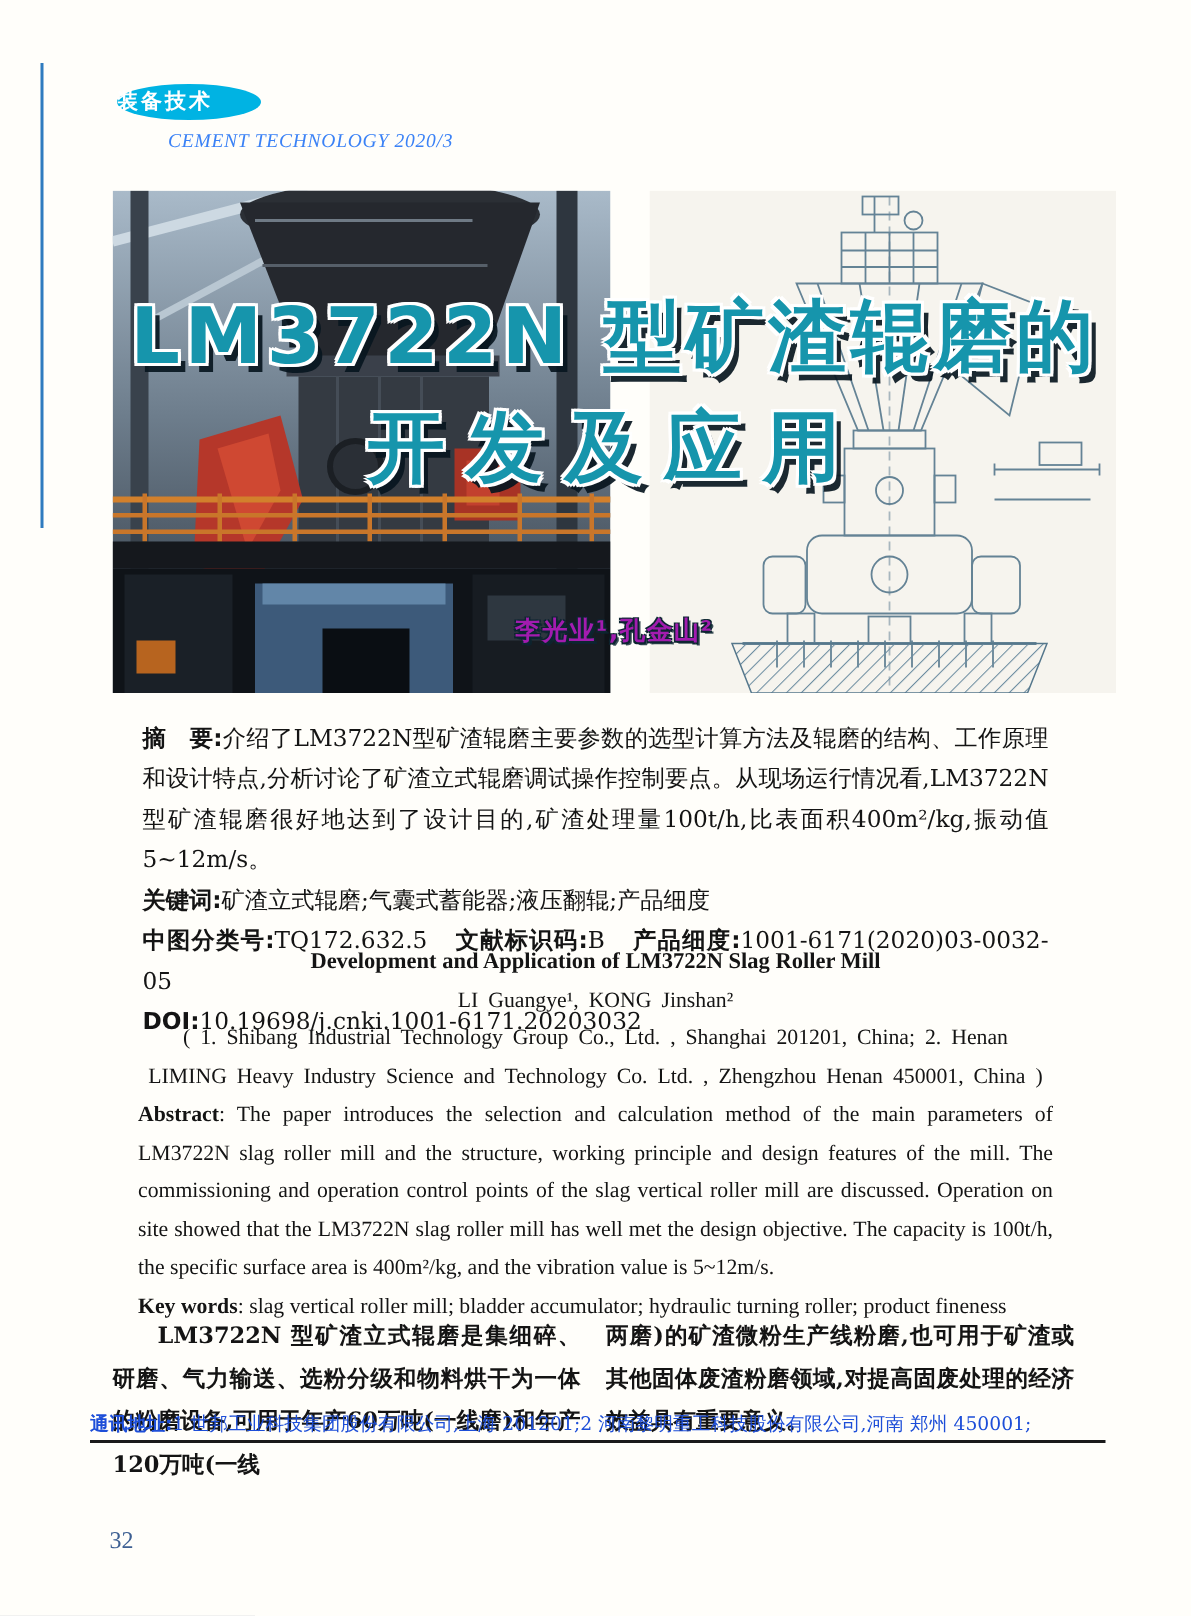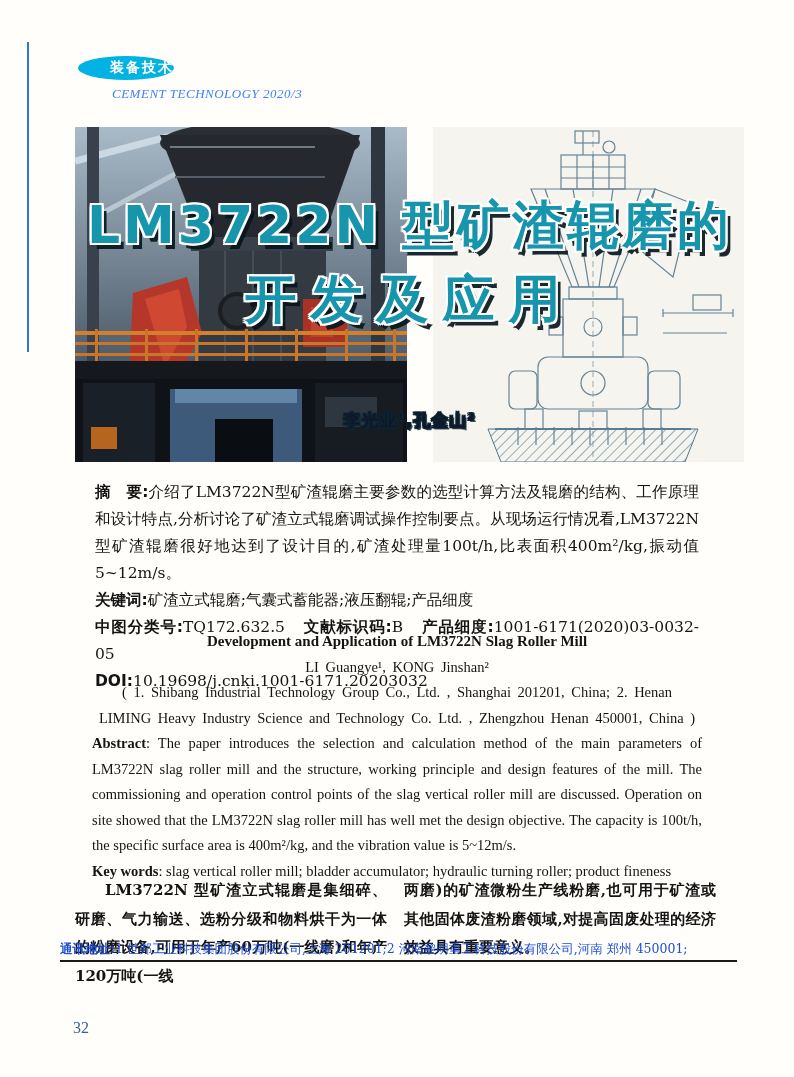--- a/index.html
+++ b/index.html
@@ -12,21 +12,21 @@
   .page{
     position:relative;width:794px;height:1077px;margin:0 auto;
     background:#fffefa;overflow:hidden;
     font-family:"DejaVu Sans",sans-serif;color:#141414;
   }
   .accent-vline{position:absolute;left:27px;top:42px;width:2px;height:310px;background:var(--accent-line);}
   .badge{
     position:absolute;left:78px;top:56px;width:96px;height:24px;
     background:var(--badge-bg);border-radius:50%;
     color:#fff;font-size:14px;font-weight:bold;letter-spacing:2px;
-    display:flex;align-items:center;justify-content:flex-end;
+    display:flex;align-items:center;justify-content:flex-start;
   }
   .journal{
     position:absolute;left:112px;top:86px;
     font-family:"Liberation Serif",serif;font-style:italic;
     font-size:13px;color:#3b82f6;letter-spacing:0.5px;
   }
   .hero{position:absolute;left:75px;top:127px;width:641px;height:335px;overflow:hidden;padding-left:28px;}
   .hero svg{position:absolute;top:0;}
   .hero-photo{left:0;}
   .hero-drawing{right:0;}
@@ -38,21 +38,21 @@
       -2px -2px 0 #ffffff, 2px -2px 0 #ffffff,
       -2px  2px 0 #ffffff, 2px  2px 0 #ffffff,
        0   -2px 0 #ffffff, 0    2px 0 #ffffff,
       -2px  0   0 #ffffff, 2px  0   0 #ffffff,
        5px  6px 0 rgba(8,22,32,0.92);
   }
   .hero-title.l1{top:72px;letter-spacing:3px;}
   .hero-title.l2{top:146px;letter-spacing:14px;}
   .hero-authors{
     position:absolute;left:0;right:0;top:282px;text-align:center;
-    font-weight:bold;font-size:17px;color:#0f172a;letter-spacing:1px;
+    font-weight:bold;font-size:17px;color:#a21caf;letter-spacing:1px;
     text-shadow:1px 1px 0 #0d2531,-1px -1px 0 #0d2531,1px -1px 0 #0d2531,-1px 1px 0 #0d2531,2px 2px 0 rgba(13,37,49,0.8);
   }
   .abstract-cn{
     position:absolute;left:95px;top:479px;width:604px;
     font-family:"DejaVu Serif",serif;font-size:15.5px;line-height:27px;
     text-align:justify;
   }
   .b{font-family:"DejaVu Sans",sans-serif;font-weight:bold;}
   .meta-line{margin-top:0;}
   .meta-gap{display:inline-block;width:18px;}

